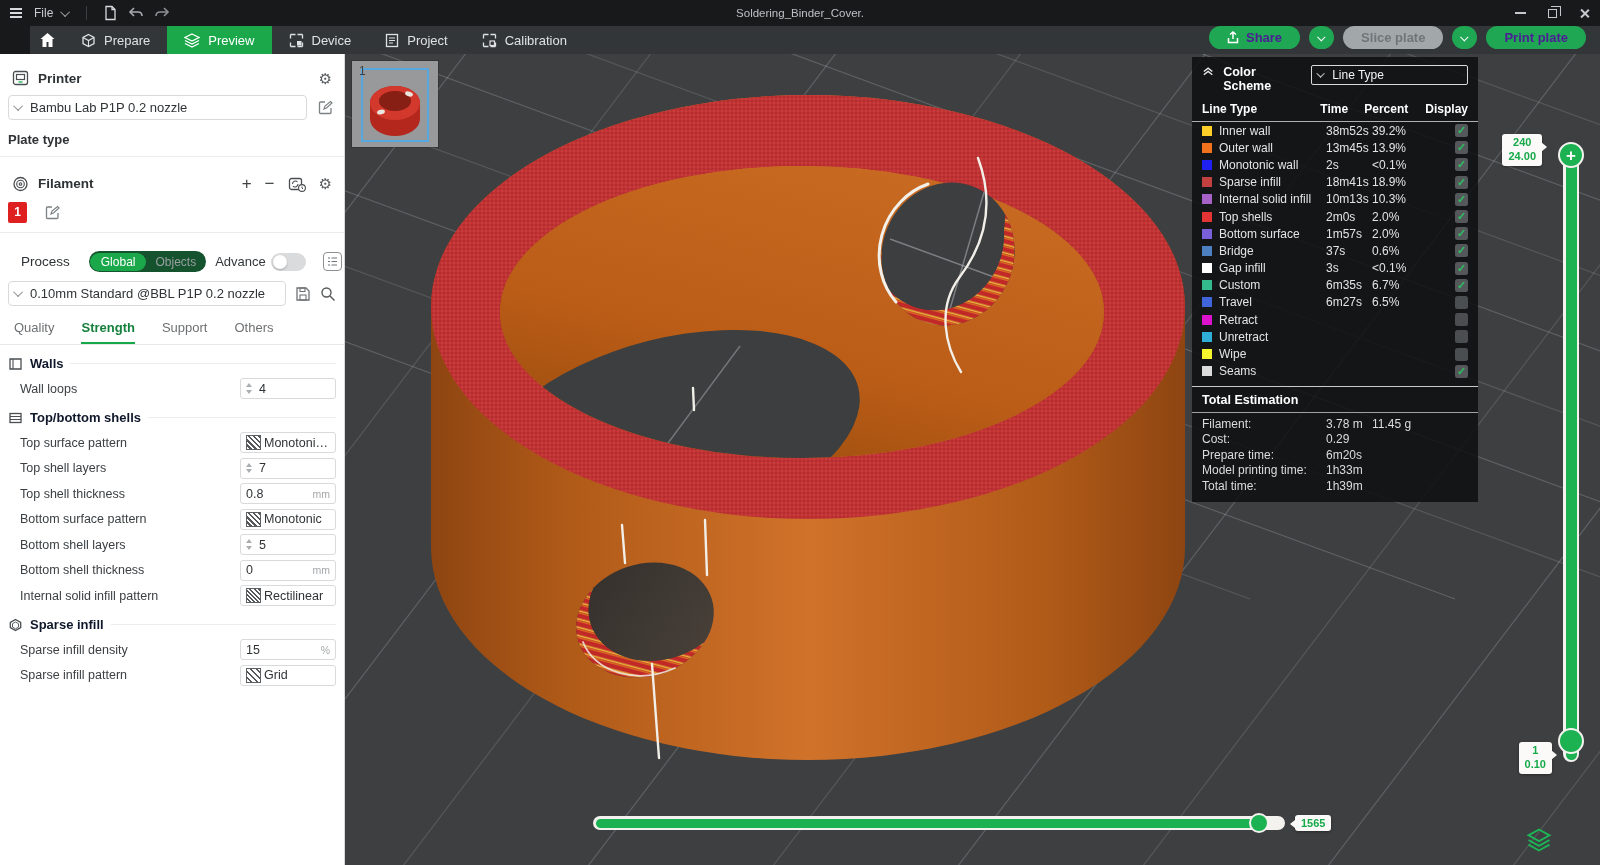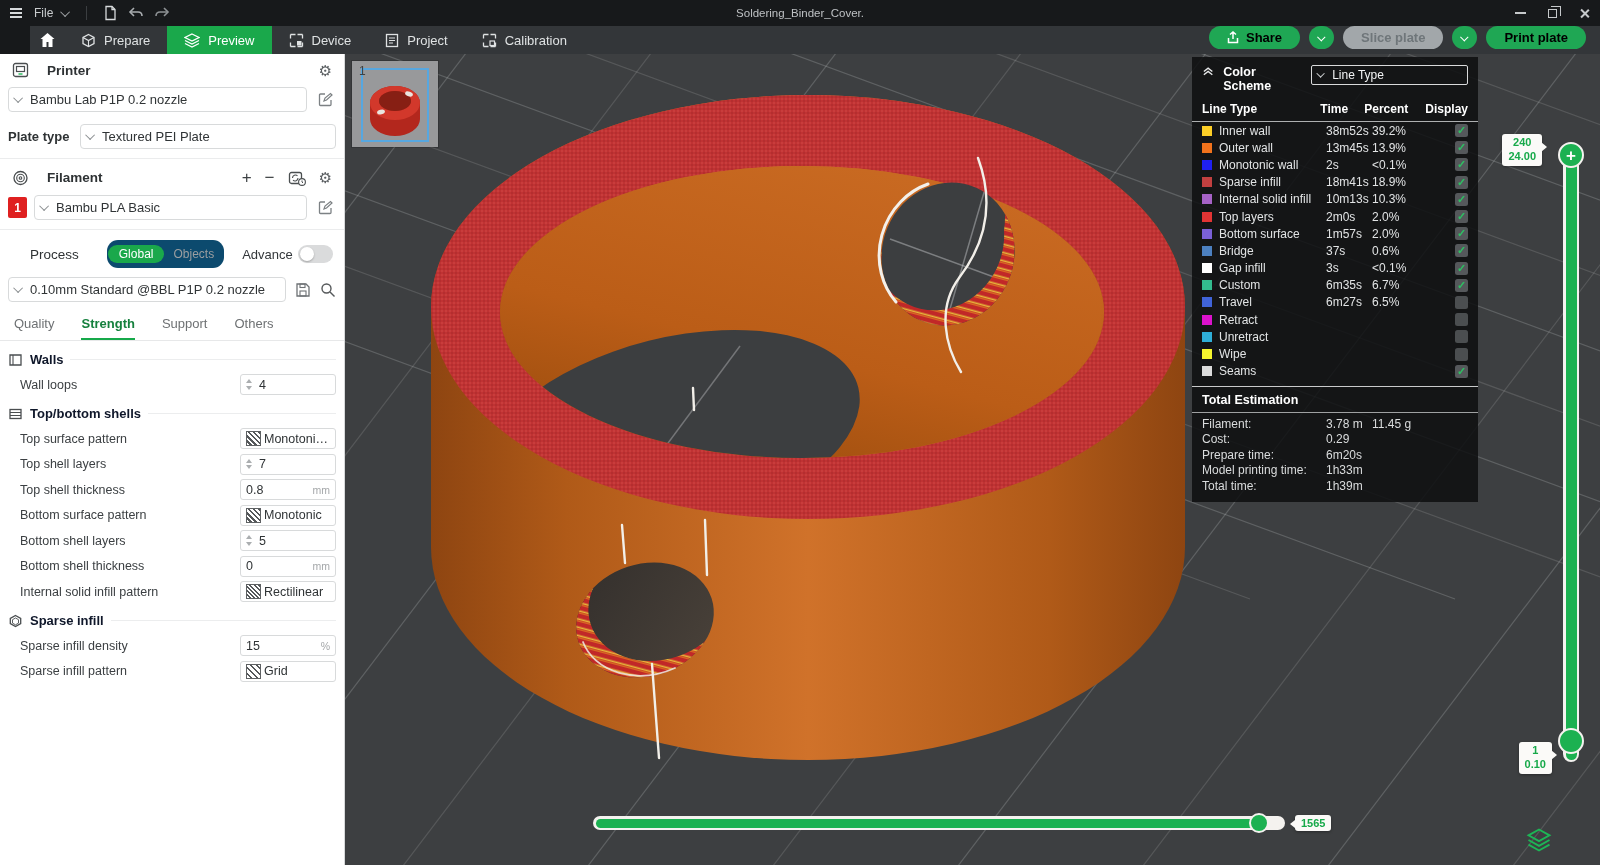--- a/index.html
+++ b/index.html
@@ -21,43 +21,43 @@
 .wclose:before,.wclose:after{content:"";position:absolute;left:5px;top:0;width:1.6px;height:11px;background:#C6C9CB}
 .wclose:before{transform:rotate(45deg)}.wclose:after{transform:rotate(-45deg)}
 
 .navbar{height:28px;background:#333639;display:flex;align-items:flex-start}
 .nav-corner{width:30px;height:28px;background:#17191B}
 .home-btn{width:34px;height:28px;display:flex;align-items:center;justify-content:center}
 .tab{height:28px;display:flex;align-items:center;padding:0 17px;color:#DFE2E3;font-size:13px;gap:8px;cursor:default}
 .tab.active{background:#1AA84B;color:#fff}
 .tab svg{flex:none}
 .nav-right{margin-left:auto;display:flex;align-items:center;gap:9px;padding-right:14px}
-.pill{height:23px;border-radius:12px;display:flex;align-items:center;justify-content:center;font-size:13px;font-weight:bold;color:#000000;padding:0 18px;gap:7px}
+.pill{height:23px;border-radius:12px;display:flex;align-items:center;justify-content:center;font-size:13px;font-weight:bold;color:#4c1d95;padding:0 18px;gap:7px}
 .pill.green{background:#1FA754}
 .pill.gray{background:#A2A7AA;color:#6F767A}
 .drop-seg{width:25px;height:23px;border-radius:12px;background:#1FA754;display:flex;align-items:center;justify-content:center}
 .drop-seg .chev{border-color:#fff;transform:rotate(-45deg) translateY(-1px);width:6px;height:6px}
 
 .main{display:flex;height:811px}
 .sidebar{width:345px;background:#FFF;position:relative;z-index:3;border-right:1px solid #D7D9DA;overflow:hidden}
 .viewport{position:relative;flex:1;background:#3D3F41;overflow:hidden}
 
-.side-head{display:flex;align-items:center;padding:8px 12px 5px 12px;gap:18px}
+.side-head{display:flex;align-items:center;padding:16px 12px 5px 12px;gap:9px}
 .side-head .t{font-size:13.5px;font-weight:bold;color:#2E3234}
 .side-head .sp{margin-left:auto;display:flex;align-items:center;gap:13px}
 .gear{font-size:15px;color:#5B5F62;line-height:1}
 .pm{font-size:17px;color:#3E4244;line-height:1;font-weight:normal}
 .select{display:flex;align-items:center;border:1px solid #D8DADB;border-radius:4px;height:25px;padding:0 7px;font-size:13px;color:#303436;gap:7px;background:#fff;min-width:0}
 .select .chev{border-color:#8A8E90;flex:none}
 .select .txt{white-space:nowrap;overflow:hidden;text-overflow:ellipsis}
 .row{display:flex;align-items:center;margin:4px 8px}
 .editbox{width:22px;height:22px;border-radius:4px;display:flex;align-items:center;justify-content:center;margin-left:7px;flex:none}
 .hr{height:1px;background:#EBECED;margin:9px 0 2px}
 .badge1{width:19px;height:21px;background:#DF2020;color:#fff;font-size:12px;font-weight:bold;display:flex;align-items:center;justify-content:center;border-radius:2px;margin-right:7px;flex:none}
-.scope{display:flex;background:#0c4a6e;border-radius:11px;height:28px;align-items:center;padding:1px;margin-left:10px}
+.scope{display:flex;background:#14532d;border-radius:11px;height:21px;align-items:flex-end;padding:1px;margin-left:10px}
 .scope .g{background:#1AA84B;color:#fff;border-radius:10px;padding:2px 11px;font-size:12px}
 .scope .o{color:#9B9EA0;padding:2px 9px;font-size:12px}
 .advance{margin-left:auto;font-size:13px;color:#33373A;display:flex;align-items:center;gap:5px}
 .switch{width:35px;height:18px;border-radius:9px;background:#DADBDC;position:relative;flex:none}
 .switch i{position:absolute;left:2px;top:2px;width:14px;height:14px;border-radius:50%;background:#fff;box-shadow:0 1px 2px rgba(0,0,0,.25)}
 .sq-ico{width:19px;height:19px;border:1px solid #8D9193;border-radius:4px;display:flex;align-items:center;justify-content:center;flex:none}
 .ptabs{display:flex;gap:27px;padding:10px 14px 0;border-bottom:1px solid #E7E8E9;margin-top:2px}
 .ptab{font-size:13px;color:#6E7173;padding-bottom:7px;border-bottom:2.5px solid transparent}
 .ptab.active{color:#15803d;font-weight:bold;border-bottom-color:#16A94A}
 .sec{display:flex;align-items:center;gap:7px;margin:11px 8px 7px 8px}
@@ -233,24 +233,20 @@
       </div>
       <div class="editbox">
         <svg width="15" height="15" viewBox="0 0 15 15">
             <path d="M13 8v4.5a1 1 0 0 1-1 1H2.5a1 1 0 0 1-1-1V3a1 1 0 0 1 1-1H7" fill="none" stroke="#7C8184" stroke-width="1.3"></path>
             <path d="M6 9l1-3 5.5-4.5L14 3 8.5 8z" fill="none" stroke="#7C8184" stroke-width="1.2"></path>
           </svg>
       </div>
     </div>
     <div class="row" style="margin-top:12px">
       <span style="font-size:13px;font-weight:bold;color:#2E3234;width:72px">Plate type</span>
-      <div class="select" style="flex:1">
-        <span class="chev"></span>
-        <span class="txt">Textured PEI Plate</span>
-      </div>
     </div>
     <div class="hr"></div>
     <div class="side-head">
       <svg width="17" height="16" viewBox="0 0 17 16">
           <ellipse cx="8.5" cy="8" rx="6.5" ry="6.5" fill="none" stroke="#4A4E50" stroke-width="1.3"></ellipse>
           <ellipse cx="8.5" cy="8" rx="3.8" ry="3.8" fill="none" stroke="#4A4E50" stroke-width="1.1"></ellipse>
           <ellipse cx="8.5" cy="8" rx="1.3" ry="1.3" fill="none" stroke="#4A4E50" stroke-width="1.1"></ellipse>
         </svg>
       <span class="t">Filament</span>
       <span class="sp">
@@ -260,24 +256,20 @@
             <rect x="1.5" y="2.5" width="12" height="11" rx="2" fill="none" stroke="#4A4E50" stroke-width="1.3"></rect>
             <path d="M4.5 8a3 3 0 0 1 5-2.2M10 8a3 3 0 0 1-5 2.2" fill="none" stroke="#4A4E50" stroke-width="1.1"></path>
             <circle cx="14" cy="12" r="3.4" fill="#FFF" stroke="#4A4E50" stroke-width="1.1"></circle>
             <path d="M14 10.5V12l1 1" fill="none" stroke="#4A4E50" stroke-width="1"></path>
           </svg>
         <span class="gear">⚙</span>
       </span>
     </div>
     <div class="row">
       <span class="badge1">1</span>
-      <div class="select" style="flex:1">
-        <span class="chev"></span>
-        <span class="txt">Bambu PLA Basic</span>
-      </div>
       <div class="editbox">
         <svg width="15" height="15" viewBox="0 0 15 15">
             <path d="M13 8v4.5a1 1 0 0 1-1 1H2.5a1 1 0 0 1-1-1V3a1 1 0 0 1 1-1H7" fill="none" stroke="#7C8184" stroke-width="1.3"></path>
             <path d="M6 9l1-3 5.5-4.5L14 3 8.5 8z" fill="none" stroke="#7C8184" stroke-width="1.2"></path>
           </svg>
       </div>
     </div>
     <div class="hr"></div>
     <div class="side-head" style="padding-bottom:2px">
       <svg width="17" height="15" viewBox="0 0 17 15">
@@ -609,21 +601,21 @@
           </div>
           <div class="lg-row">
             <span class="sw" style="background: rgb(166, 98, 198);"></span>
             <span class="lg-label">Internal solid infill</span>
             <span class="lg-time">10m13s</span>
             <span class="lg-pct">10.3%</span>
             <span class="lg-chk">✓</span>
           </div>
           <div class="lg-row">
             <span class="sw" style="background: rgb(226, 52, 52);"></span>
-            <span class="lg-label">Top layers</span>
+            <span class="lg-label">Top shells</span>
             <span class="lg-time">2m0s</span>
             <span class="lg-pct">2.0%</span>
             <span class="lg-chk">✓</span>
           </div>
           <div class="lg-row">
             <span class="sw" style="background: rgb(122, 96, 216);"></span>
             <span class="lg-label">Bottom surface</span>
             <span class="lg-time">1m57s</span>
             <span class="lg-pct">2.0%</span>
             <span class="lg-chk">✓</span>

